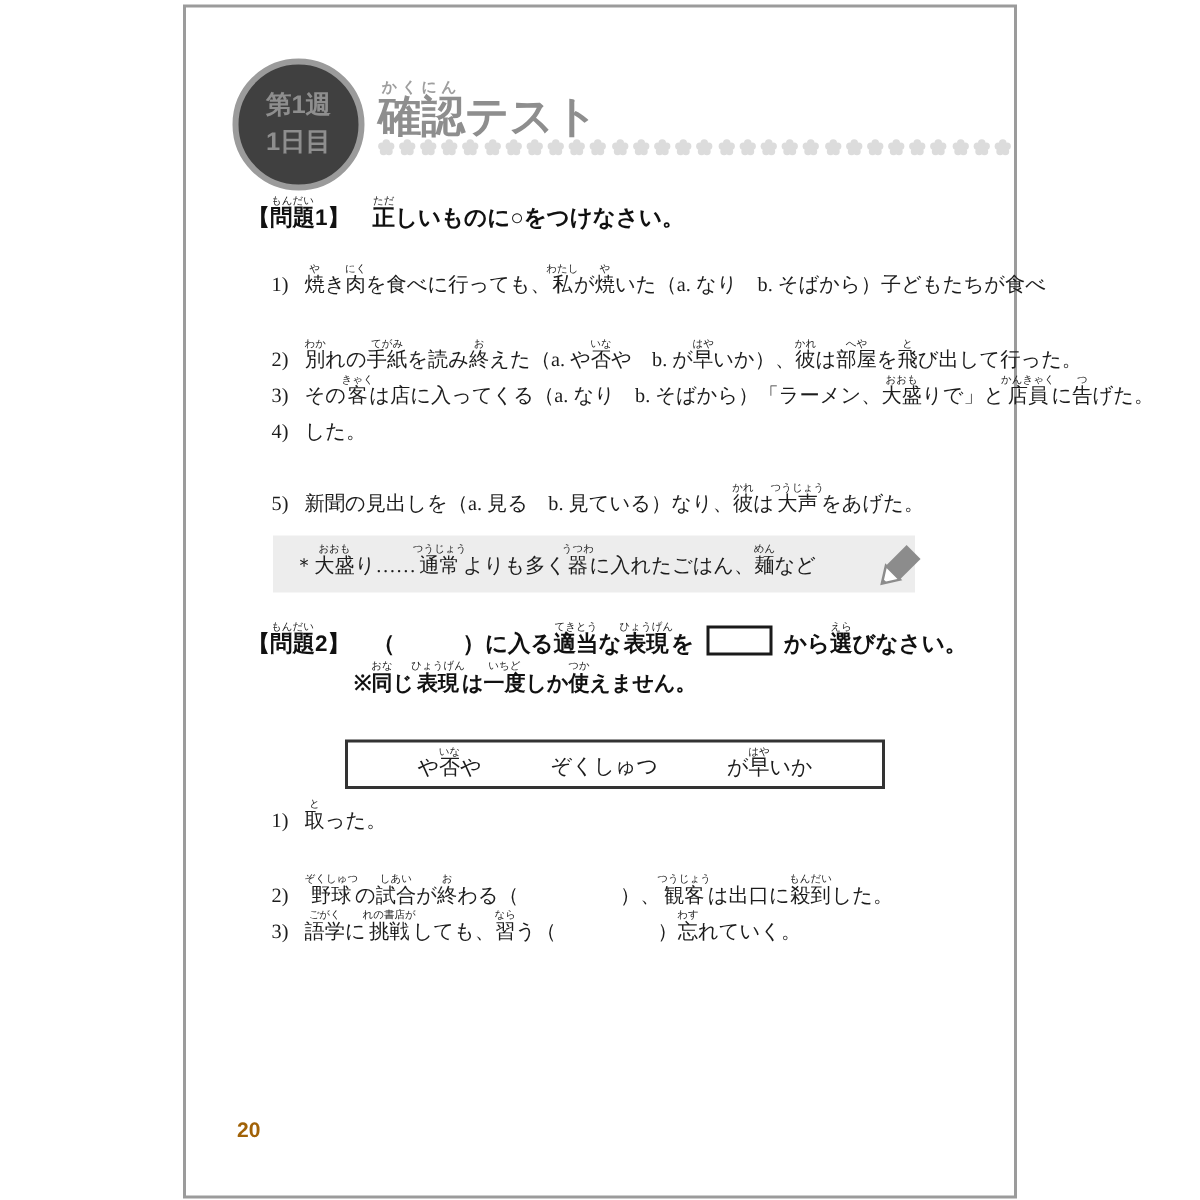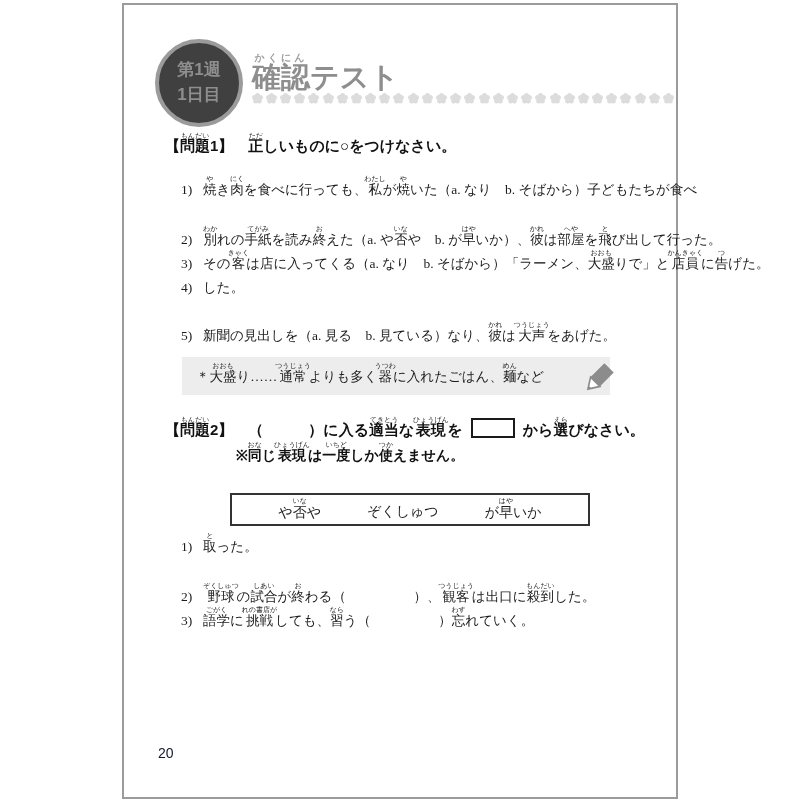--- a/index.html
+++ b/index.html
@@ -66,22 +66,23 @@
   .optionsbox{
     position:absolute;left:106px;top:488px;width:360px;height:33px;
     border:2px solid #333;box-sizing:border-box;
     display:flex;justify-content:center;align-items:center;gap:46px;
   }
   .optionsbox .opt{
     font-family:"Liberation Serif", serif;font-size:14px;color:#1c1c1c;
     white-space:nowrap;line-height:30px;height:30px;margin-top:4px;
   }
   .pagenum{
-    position:absolute;left:34px;top:740px;font-size:14px;color:#0f172a;
+    position:absolute;left:34px;top:740px;font-size:14px;color:#a16207;
     font-family:"Liberation Sans", sans-serif;
+    font-weight:bold;
   }
 </style>
 </head>
 <body>
 
 <div class="page">
 
   <div class="badge">
     <span>第1週</span>
     <span>1日目</span>

